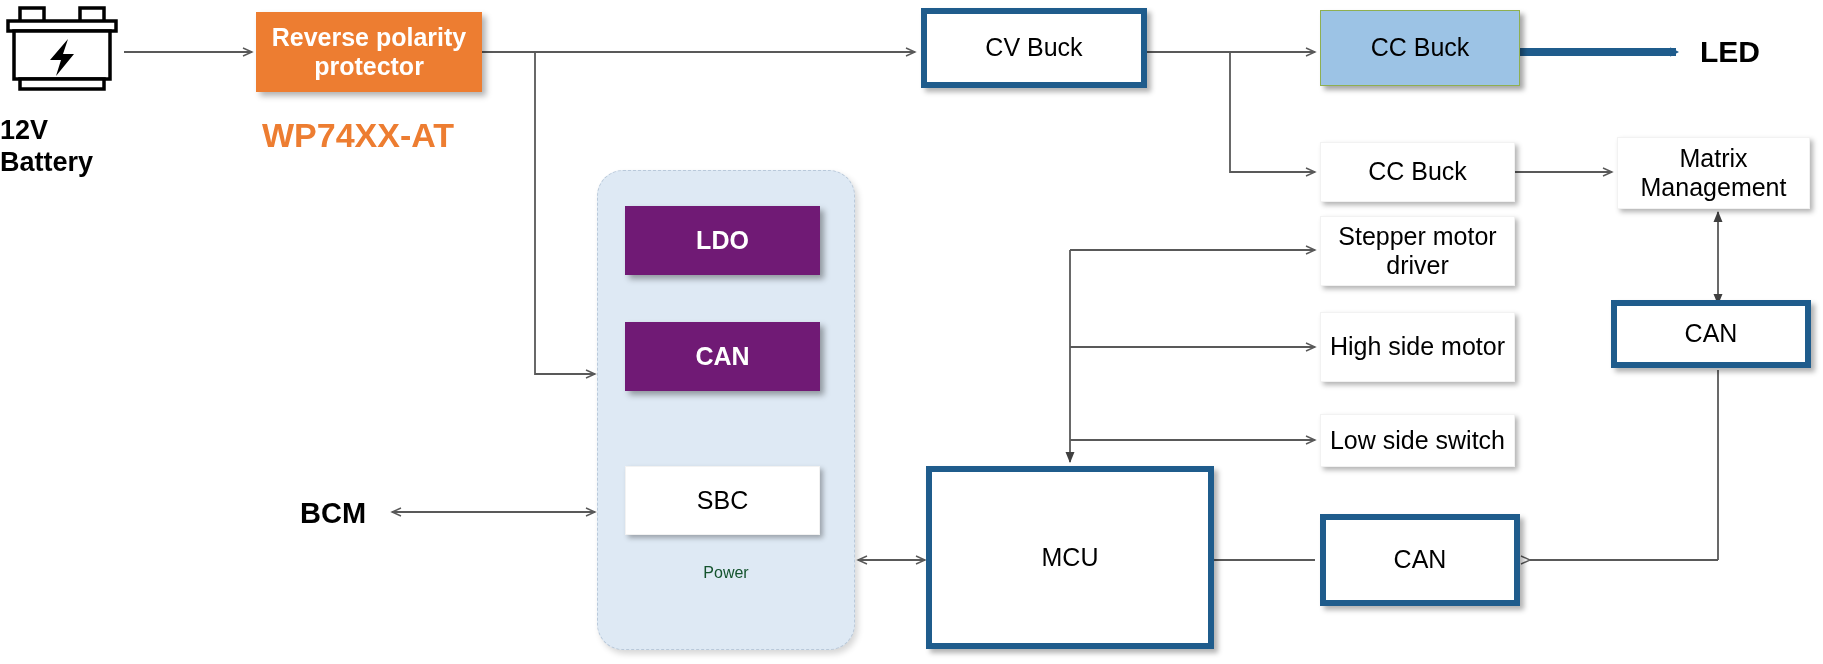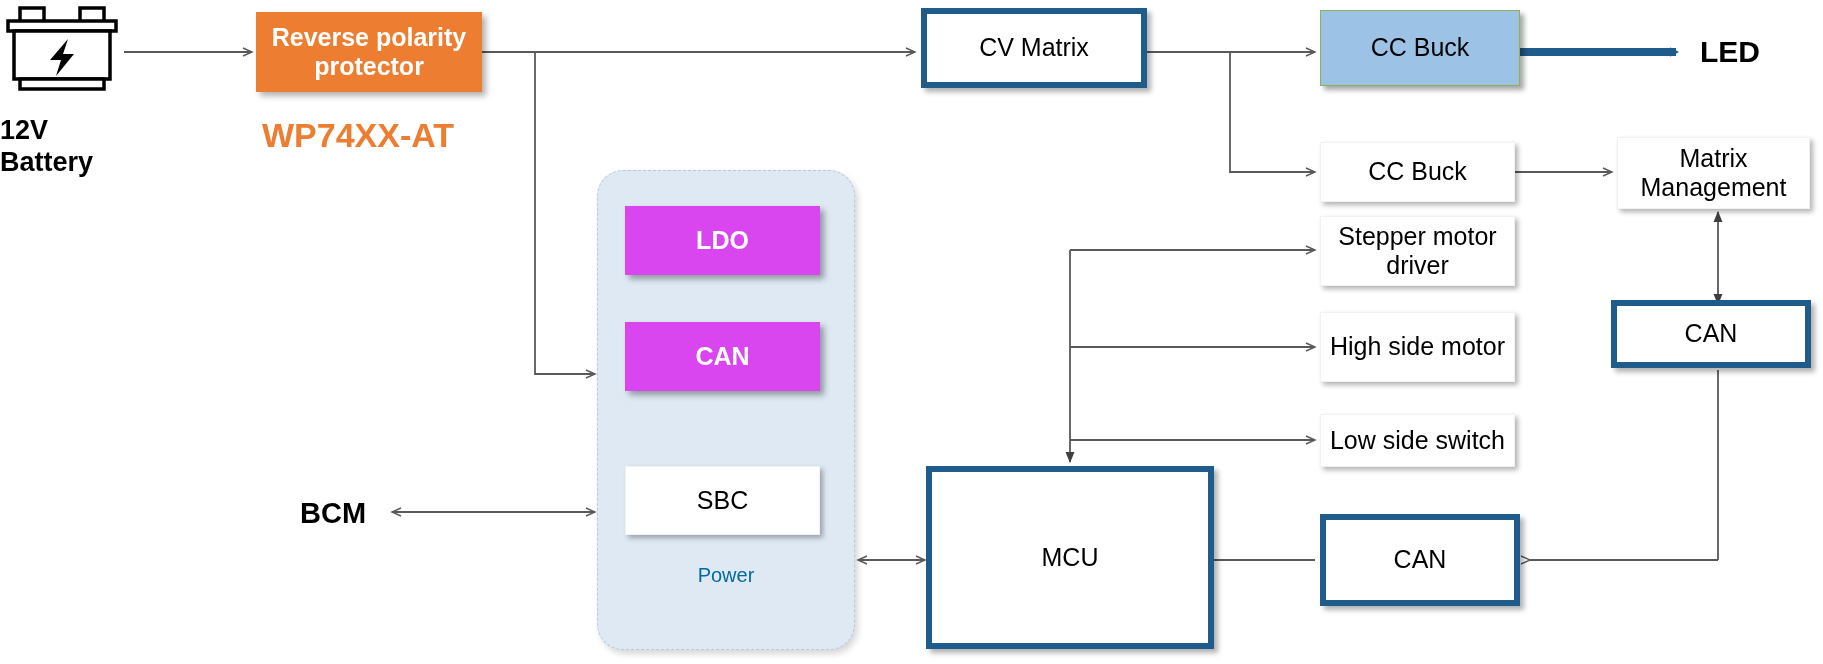--- a/index.html
+++ b/index.html
@@ -52,21 +52,21 @@
     color: #000;
   }
   .blk-lightblue {
     background: #9CC3E5;
     border: 1px solid #8FAF50;
     box-shadow: 4px 4px 5px rgba(0,0,0,0.35);
     font-size: 25px;
     color: #000;
   }
   .blk-solidblue {
-    background: #d946ef;
+    background: #701a75;
     border: none;
     box-shadow: 4px 4px 6px rgba(0,0,0,0.35);
     font-size: 25px;
     font-weight: bold;
     color: #ffffff;
   }
   .blk-orange {
     background: #ED7D31;
     border: none;
     box-shadow: 4px 4px 6px rgba(0,0,0,0.30);
@@ -79,22 +79,22 @@
     position: absolute;
     box-sizing: border-box;
     background: #DEE9F4;
     border: 1px dashed #b9c9da;
     border-radius: 26px;
     box-shadow: 3px 4px 6px rgba(0,0,0,0.16);
   }
   .pm-label {
     position: absolute;
     text-align: center;
-    font-size: 20px;
-    color: #0369a1;
+    font-size: 16px;
+    color: #14532d;
     line-height: 1.18;
   }
 
   
   .txt-bold {
     position: absolute;
     font-weight: bold;
     font-size: 27px;
     color: #000;
     text-align: left;
@@ -197,21 +197,21 @@
     <div>12V</div>
     <div>Battery</div>
   </div>
 
   <div class="node blk-orange" style="left:256px; top:12px; width:226px; height:80px;">
     <span>Reverse polarity protector</span>
   </div>
   <div class="txt-orange-part" style="left:262px; top:116px;">WP74XX-AT</div>
 
   <div class="node blk-outline" style="left:921px; top:8px; width:226px; height:80px;">
-    <span>CV Matrix</span>
+    <span>CV Buck</span>
   </div>
 
   <div class="node blk-lightblue" style="left:1320px; top:10px; width:200px; height:76px;">
     <span>CC Buck</span>
   </div>
   <div class="txt-bold" style="left:1700px; top:34px; width:110px; text-align:left; font-size:30px;">LED</div>
 
   <div class="node blk-white-plain" style="left:1320px; top:142px; width:195px; height:60px;">
     <span>CC Buck</span>
   </div>

